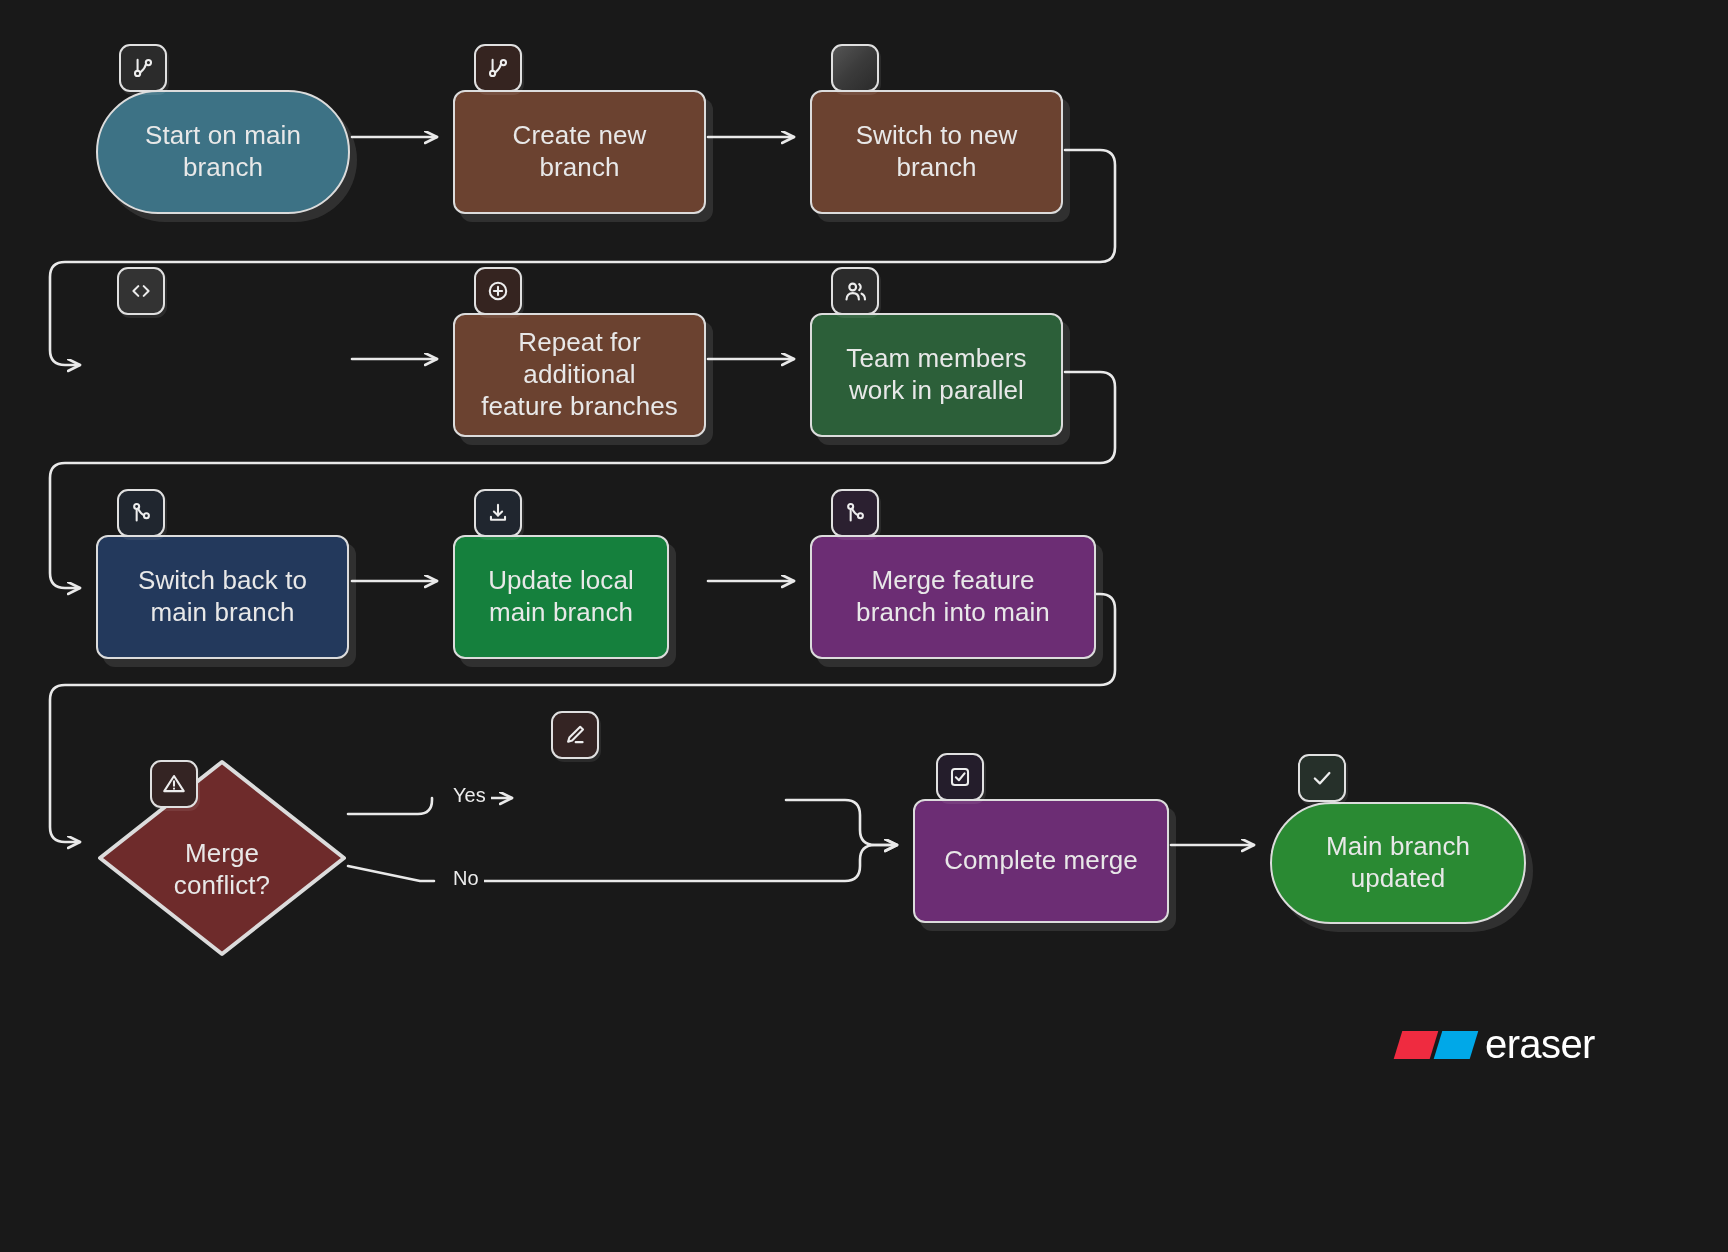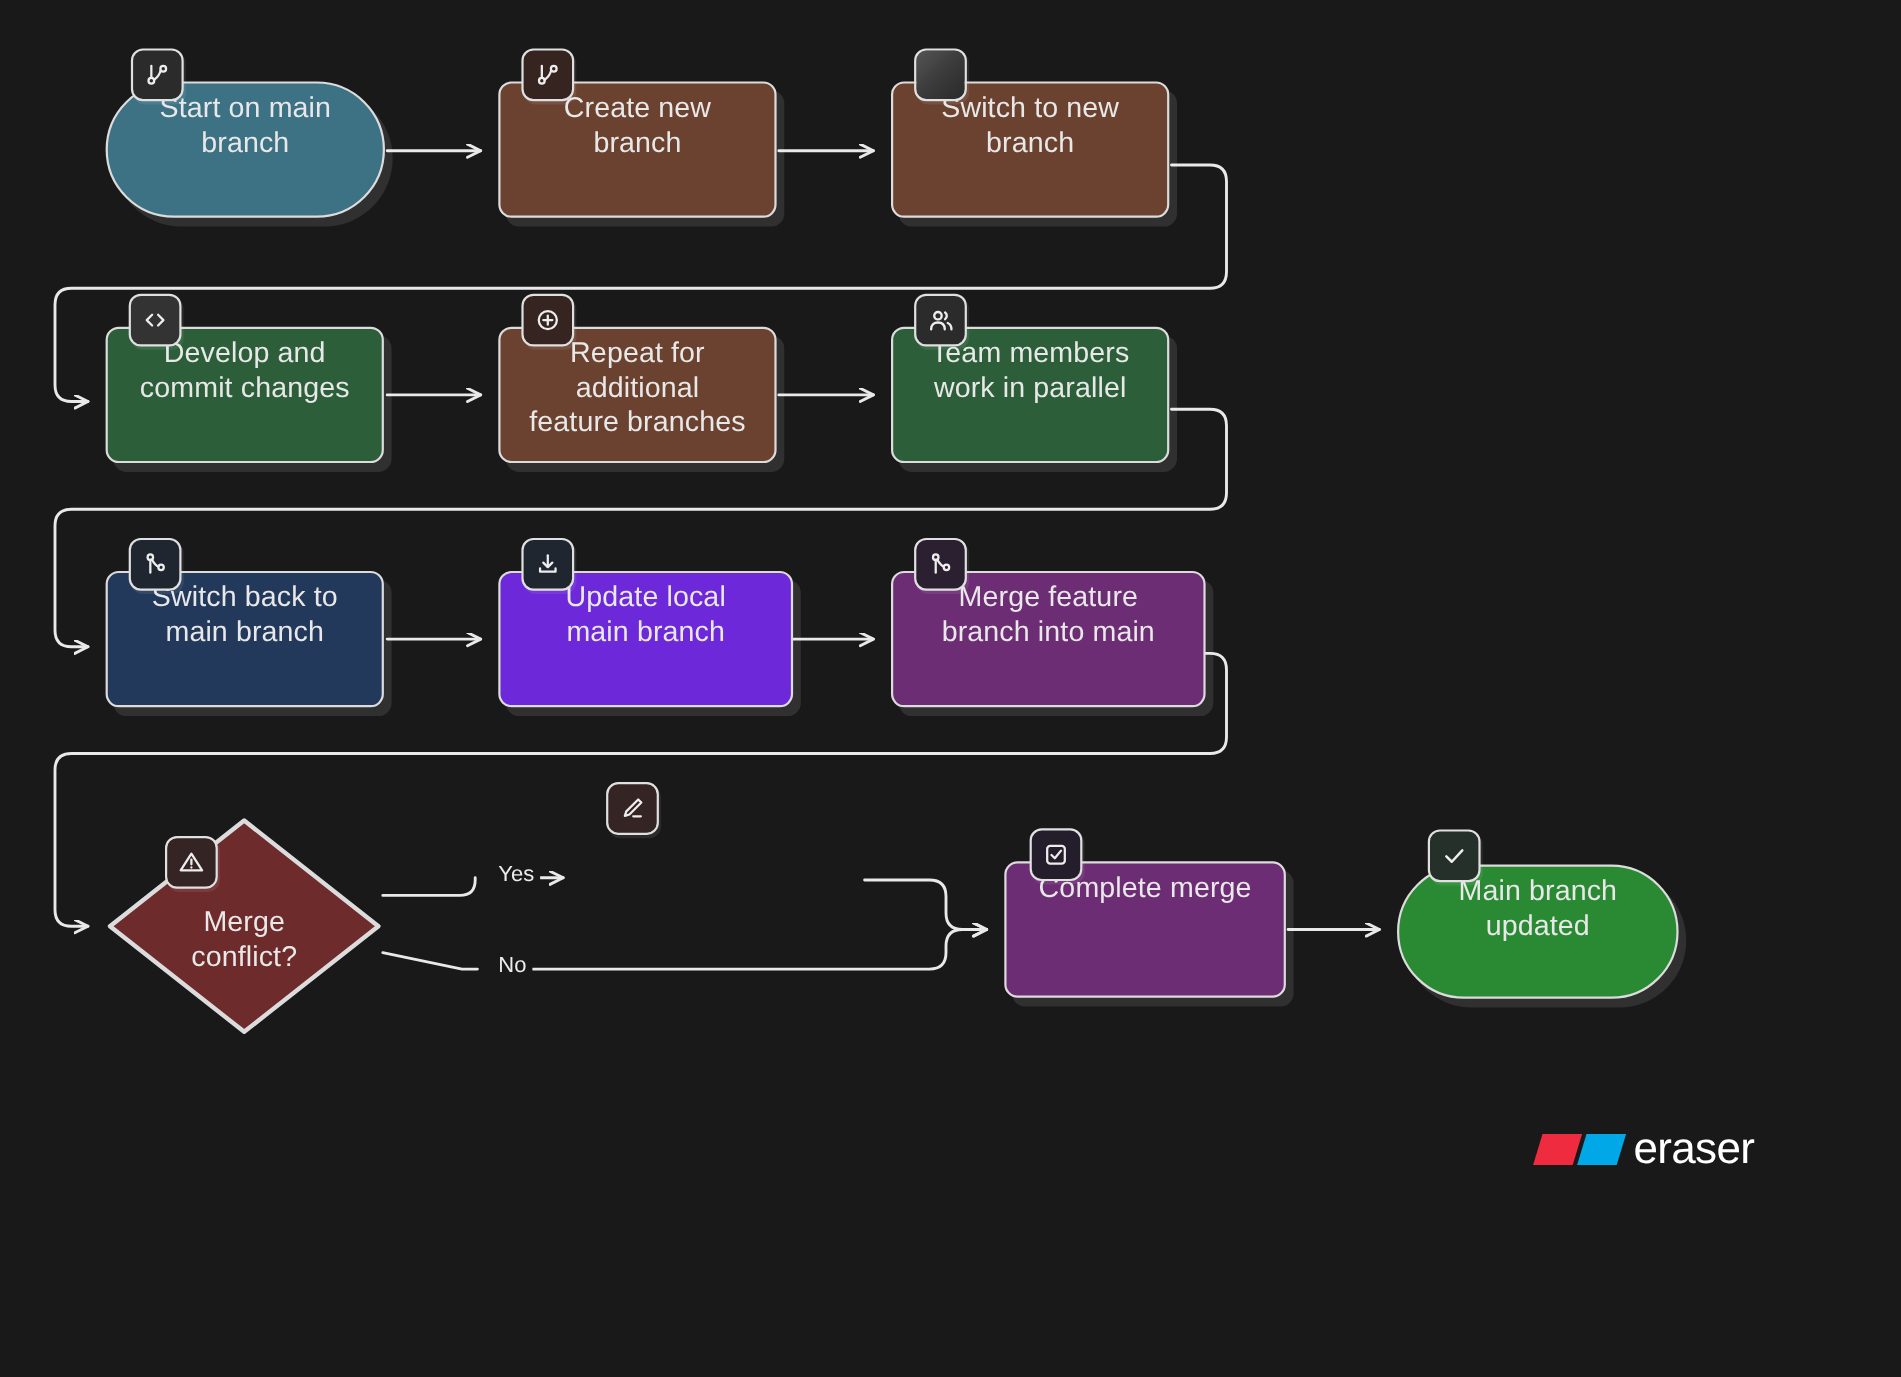--- a/index.html
+++ b/index.html
@@ -24,29 +24,31 @@
     position: absolute;
     left: 0; top: 0;
     width: 1728px;
     height: 1252px;
     pointer-events: none;
   }
   .node {
     position: absolute;
     box-sizing: border-box;
     display: flex;
+    align-items: center;
     justify-content: center;
     text-align: center;
     color: #e8e8e8;
     font-size: 26px;
     line-height: 1.22;
     letter-spacing: 0.1px;
     border: 2.5px solid #dcdcdc;
     box-shadow: 7px 8px 0 rgba(255,255,255,0.10);
     padding: 6px 14px;
+    margin-top: 16px;
   }
   .node .nlabel { white-space: pre-line; }
   .node.rect { border-radius: 12px; }
   .node.pill { border-radius: 999px; }
   .node.diamond {
     border: none;
     box-shadow: none;
     background: transparent !important;
     padding: 0;
   }
@@ -176,24 +178,20 @@
     </svg>
   </div>
 
   <div class="node rect" style="left:810px; top:74px; width:253px; height:124px; background:#6b4230;">
     <span class="nlabel">Switch to new
 branch</span>
   </div>
   <div class="badge" style="left:831px; top:44px; background:linear-gradient(135deg,#555,#3b3b3b 50%,#2a2a2a);">
   </div>
 
-  <div class="node rect" style="left:96px; top:297px; width:253px; height:124px; background:#2c5f39;">
-    <span class="nlabel">Develop and
-commit changes</span>
-  </div>
   <div class="badge" style="left:117px; top:267px; background:#333;">
     <svg width="26" height="26" viewBox="0 0 24 24" fill="none" stroke="#ededed" stroke-width="1.9" stroke-linecap="round" stroke-linejoin="round">
       <path d="M9.5 7.5 L5 12 L9.5 16.5"></path>
         <path d="M14.5 7.5 L19 12 L14.5 16.5"></path>
     </svg>
   </div>
 
   <div class="node rect" style="left:453px; top:297px; width:253px; height:124px; background:#6b4230;">
     <span class="nlabel">Repeat for
 additional
@@ -226,21 +224,21 @@
   </div>
   <div class="badge" style="left:117px; top:489px; background:#20262f;">
     <svg width="26" height="26" viewBox="0 0 24 24" fill="none" stroke="#ededed" stroke-width="1.9" stroke-linecap="round" stroke-linejoin="round">
       <circle cx="8" cy="6" r="2.3"></circle>
         <circle cx="17" cy="14.5" r="2.3"></circle>
       <path d="M8 8.3 V19"></path>
         <path d="M9.3 8 C11.2 11.6 13 13.3 14.9 14"></path>
     </svg>
   </div>
 
-  <div class="node rect" style="left:453px; top:519px; width:268px; height:124px; background:#6d28d9;">
+  <div class="node rect" style="left:453px; top:519px; width:216px; height:124px; background:#15803d;">
     <span class="nlabel">Update local
 main branch</span>
   </div>
   <div class="badge" style="left:474px; top:489px; background:#20262f;">
     <svg width="26" height="26" viewBox="0 0 24 24" fill="none" stroke="#ededed" stroke-width="1.9" stroke-linecap="round" stroke-linejoin="round">
       <path d="M12 4.5 V14.2"></path>
         <path d="M8.2 10.6 L12 14.4 L15.8 10.6"></path>
       <path d="M5.5 15.5 V18.2 H18.5 V15.5"></path>
     </svg>
   </div>

